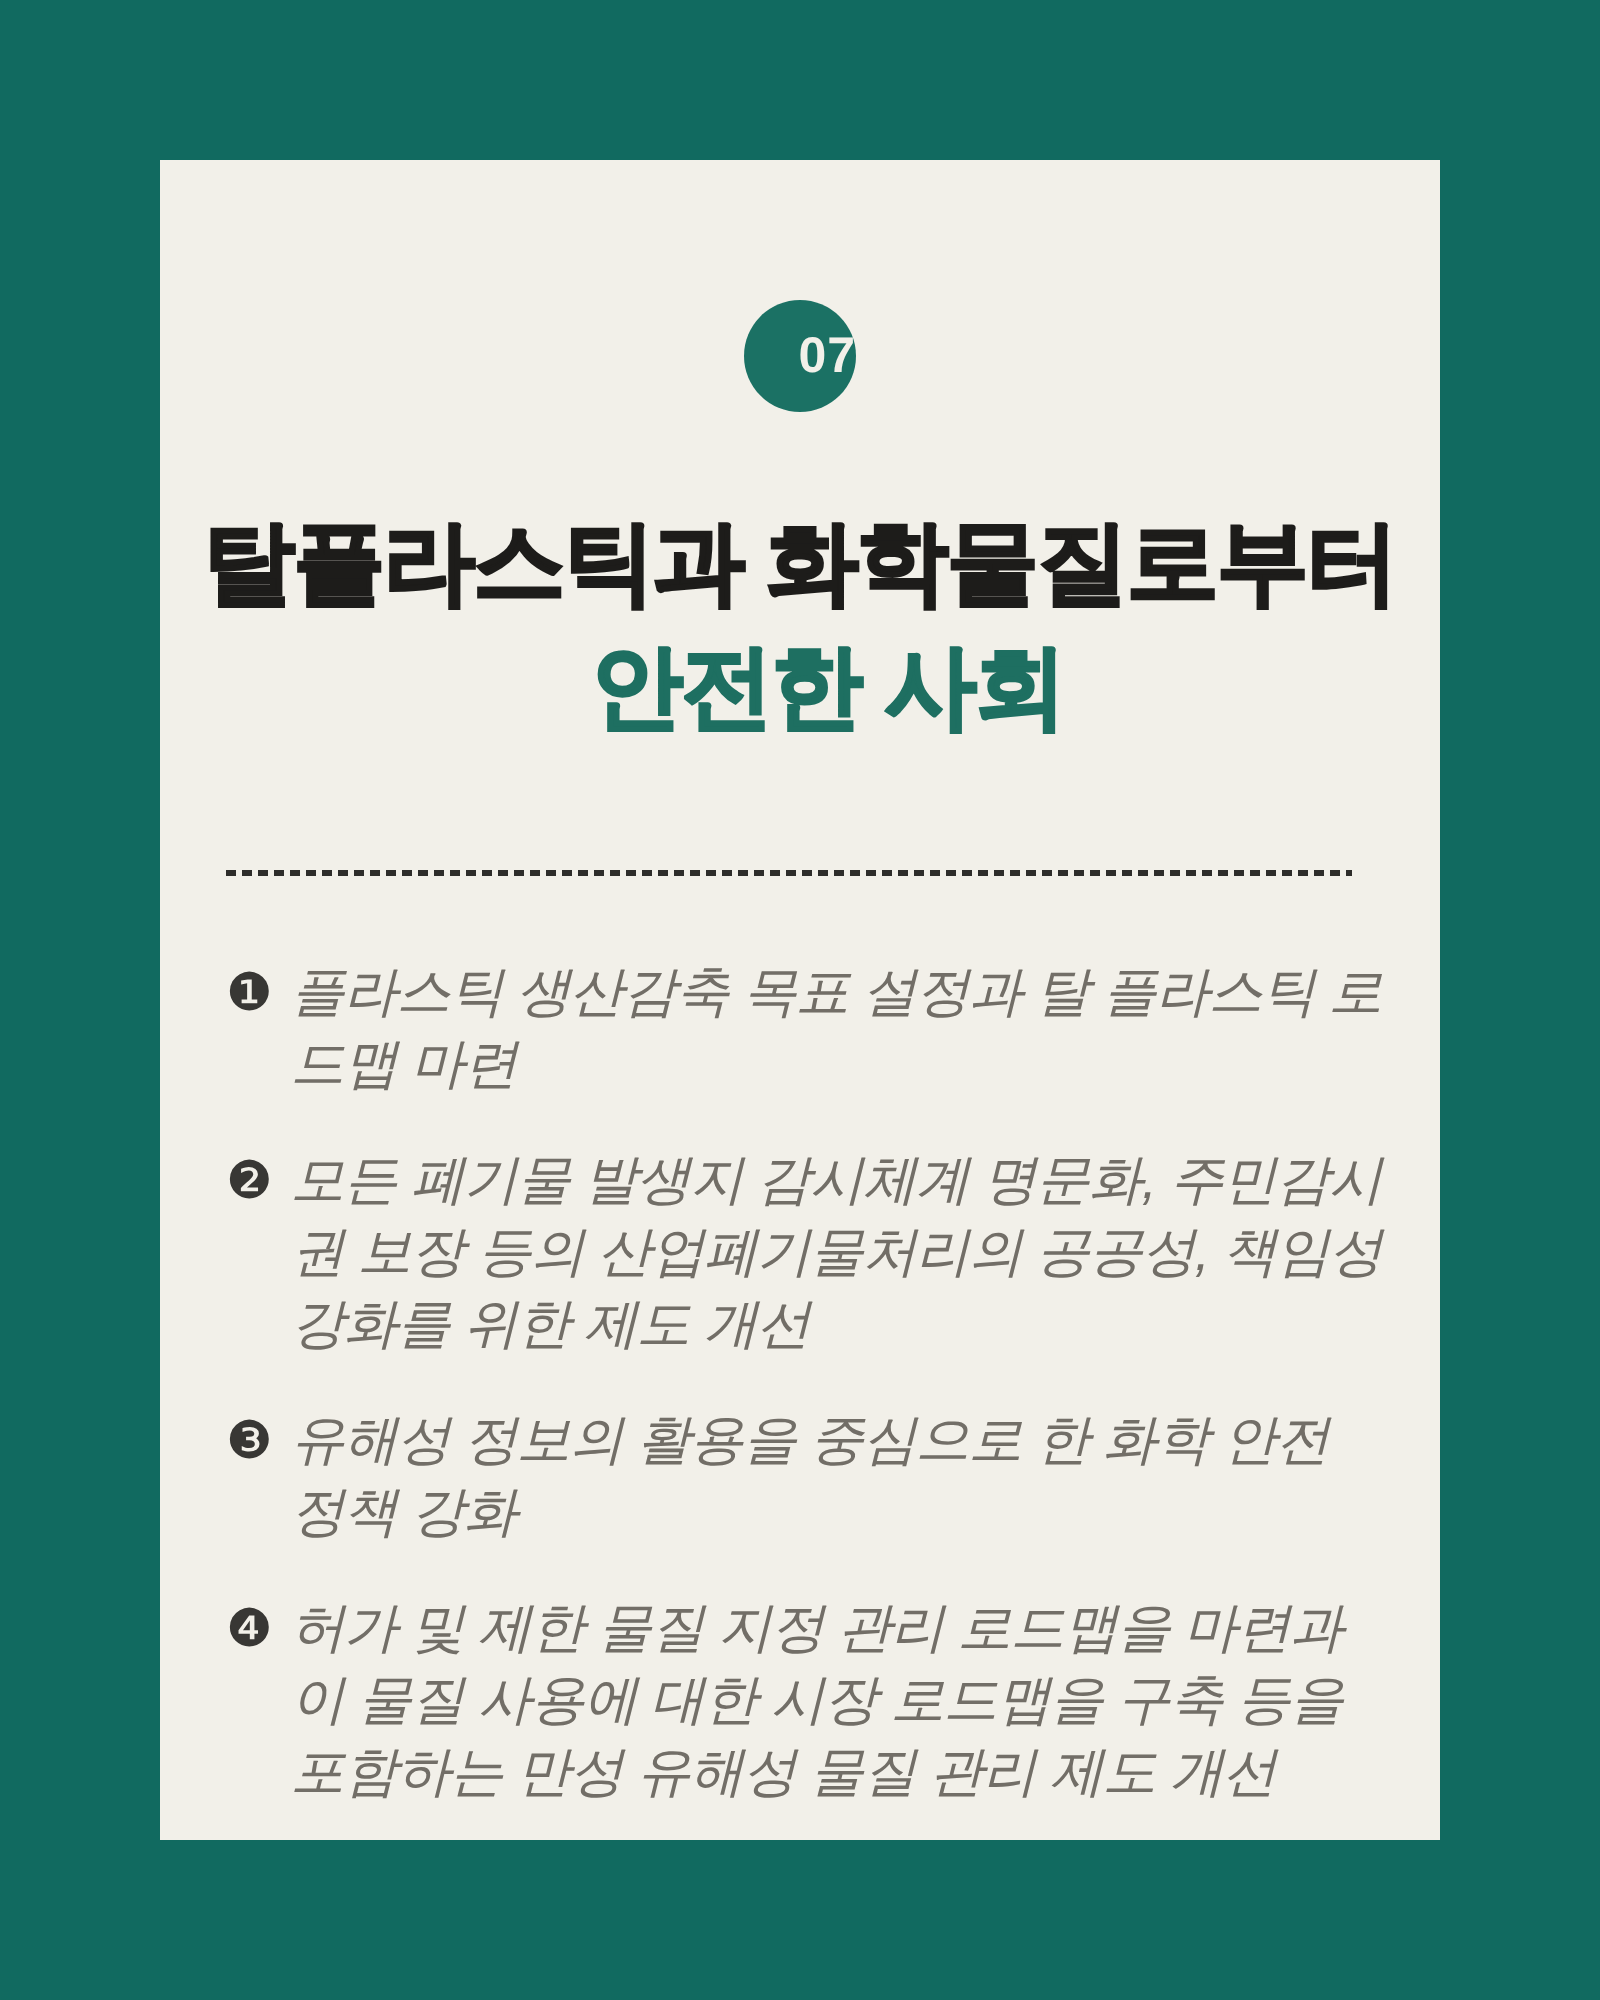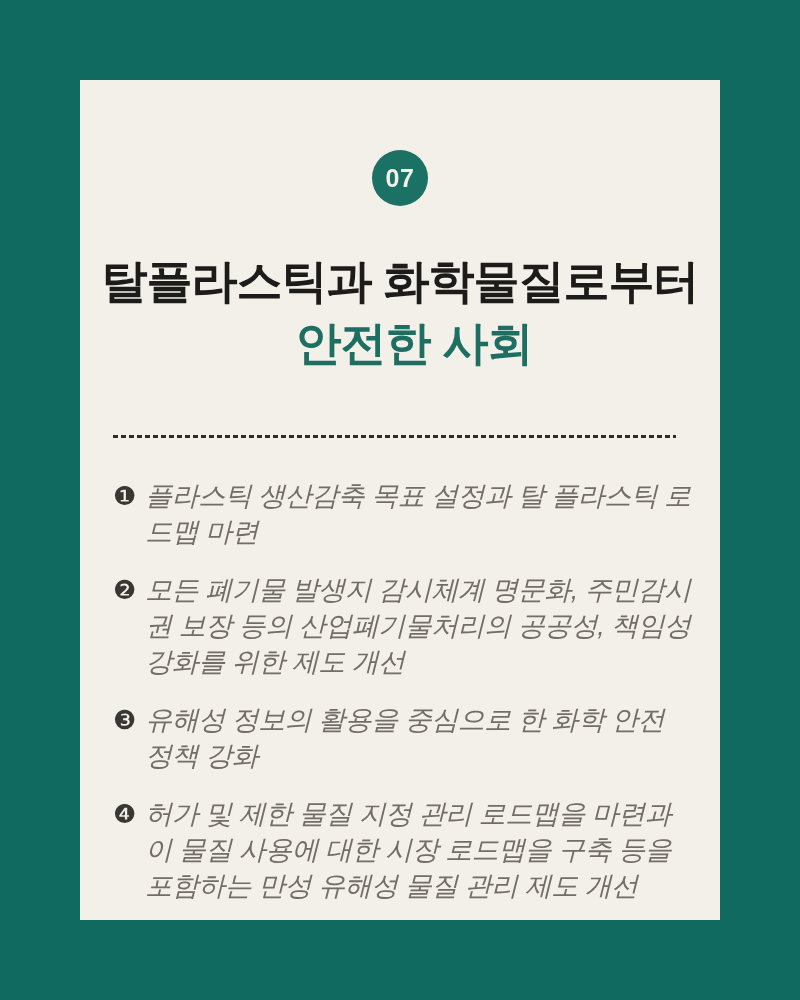--- a/index.html
+++ b/index.html
@@ -29,30 +29,30 @@
     transform: translateX(-50%);
     width: 56px;
     height: 56px;
     border-radius: 50%;
     background: var(--badge, #1b7164);
     color: var(--card, #f2f0e9);
     font-size: 25px;
     font-weight: bold;
     display: flex;
     align-items: center;
-    justify-content: center;
+    justify-content: flex-end;
     letter-spacing: 0.5px;
   }
   .title {
     position: absolute;
     top: 170px;
     left: 0;
     width: 100%;
     text-align: center;
-    font-weight: 400;
+    font-weight: 700;
     font-size: 46px;
     line-height: 62px;
     letter-spacing: -1px;
     color: var(--titleDark, #1d1c1a);
     -webkit-text-stroke: 1.5px var(--titleDark, #1d1c1a);
   }
   .title .accent {
     color: var(--accent, #1e6f61);
     padding-left: 28px;
     -webkit-text-stroke: 1.5px var(--accent, #1e6f61);

